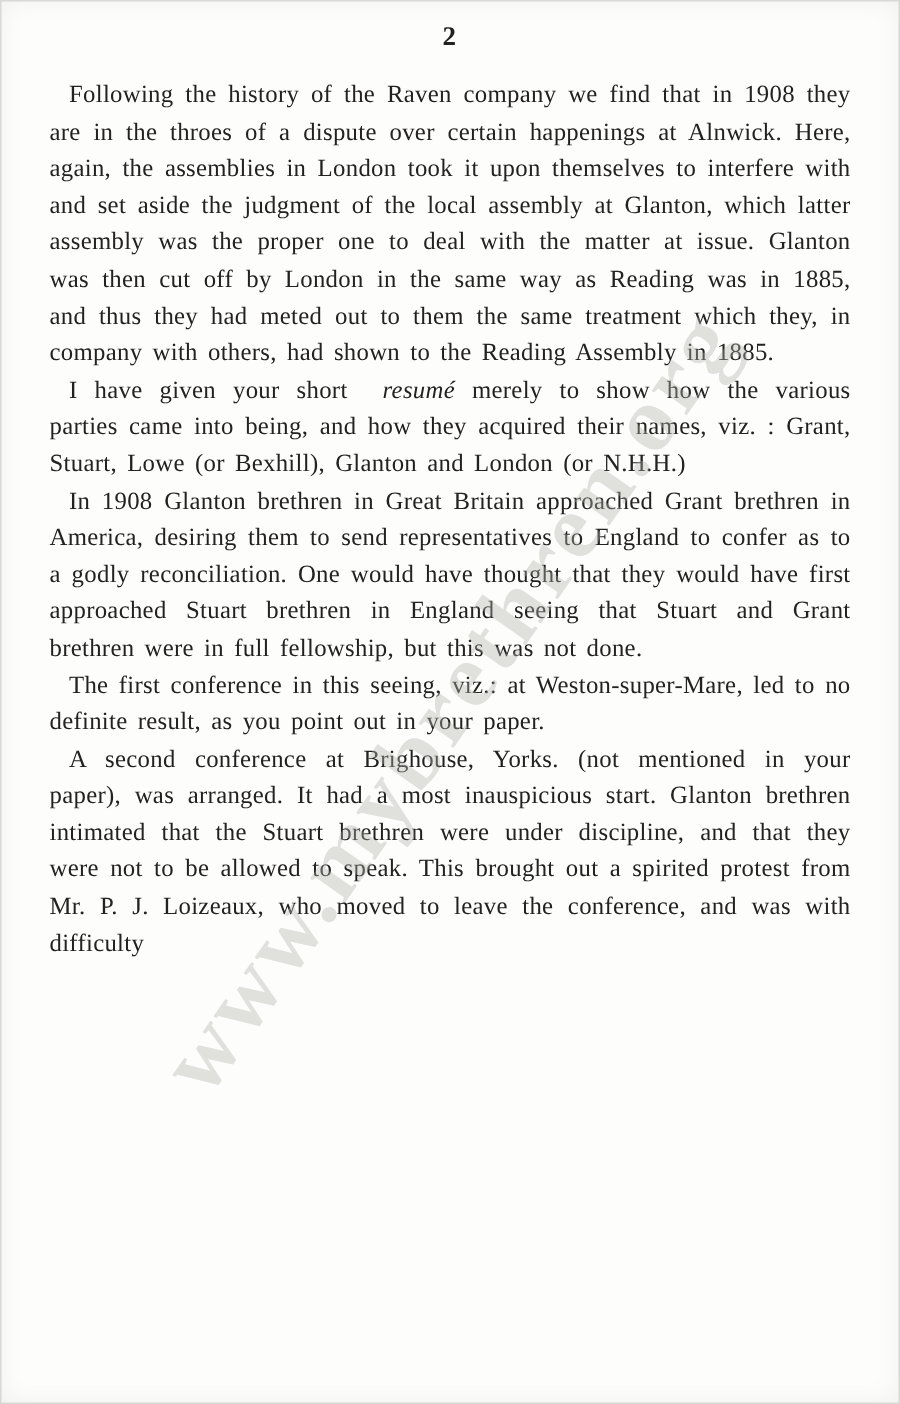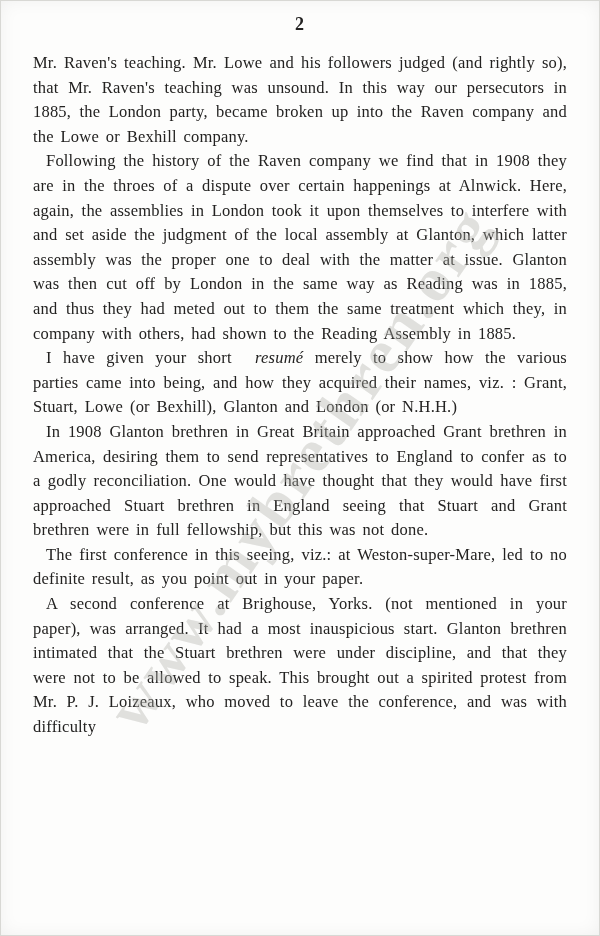--- a/index.html
+++ b/index.html
@@ -68,21 +68,20 @@
 <body>
 
 <div class="scan-page">
 
   <div class="watermark">www.mybrethren.org</div>
 
   <div class="page-number">2</div>
 
   <div class="text-block">
 
-  <p class="no-indent"><span>Mr. Raven's teaching.  Mr. Lowe and his followers judged (and rightly so), that Mr. Raven's teaching was unsound.  In this way our persecutors in 1885, the London party, became broken up into the Raven company and the Lowe or Bexhill company.</span></p>
       <p><span>Following the history of the Raven company we find that in 1908 they are in the throes of a dispute over certain happenings at Alnwick.  Here, again, the assemblies in London took it upon themselves to interfere with and set aside the judgment of the local assembly at Glanton, which latter assembly was the proper one to deal with the matter at issue.  Glanton was then cut off by London in the same way as Reading was in 1885, and thus they had meted out to them the same treatment which they, in company with others, had shown to the Reading Assembly in 1885.</span></p>
       <p><span>I have given your short </span><em>resumé</em><span> merely to show how the various parties came into being, and how they acquired their names, viz. : Grant, Stuart, Lowe (or Bexhill), Glanton and London (or N.H.H.)</span></p>
       <p><span>In 1908 Glanton brethren in Great Britain approached Grant brethren in America, desiring them to send representatives to England to confer as to a godly reconciliation.  One would have thought that they would have first approached Stuart brethren in England seeing that Stuart and Grant brethren were in full fellowship, but this was not done.</span></p>
       <p><span>The first conference in this seeing, viz.: at Weston-super-Mare, led to no definite result, as you point out in your paper.</span></p>
       <p><span>A second conference at Brighouse, Yorks. (not mentioned in your paper), was arranged.  It had a most inauspicious start.  Glanton brethren intimated that the Stuart brethren were under discipline, and that they were not to be allowed to speak.  This brought out a spirited protest from Mr. P. J. Loizeaux, who moved to leave the conference, and was with difficulty</span></p>
     </div>
 
 </div>
 
 </body></html>

